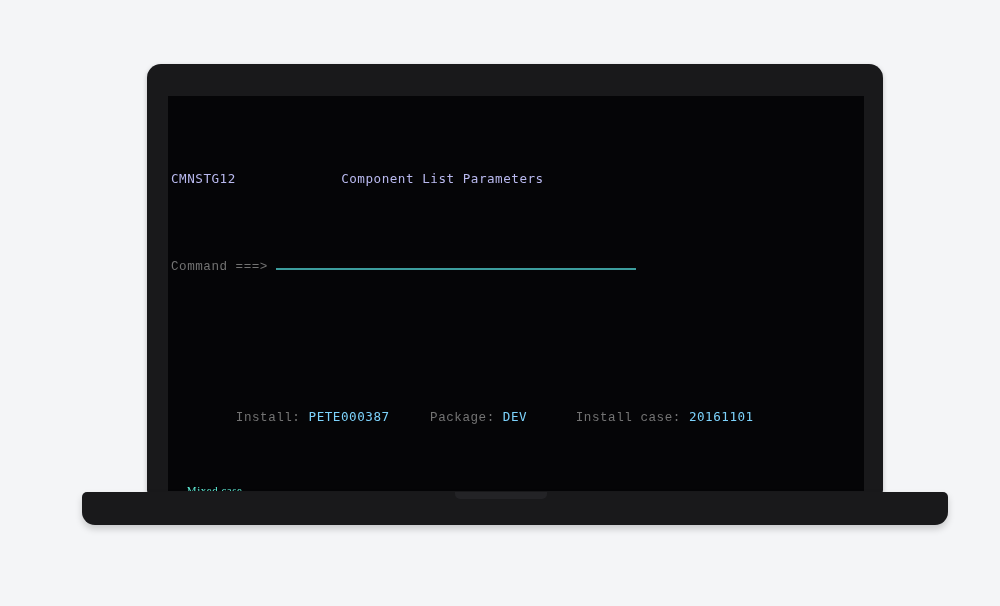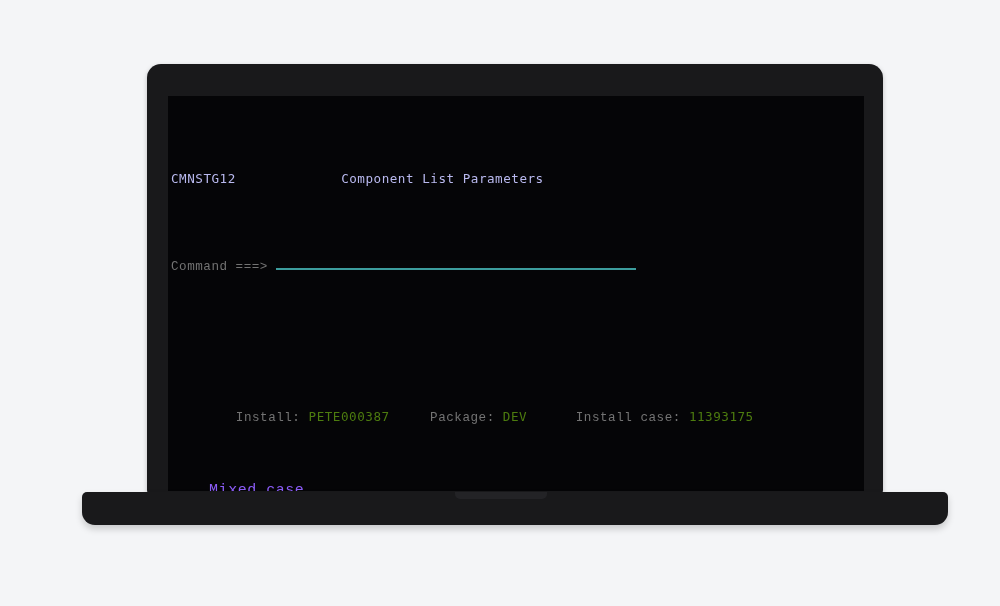--- a/index.html
+++ b/index.html
@@ -78,46 +78,46 @@
     letter-spacing: 0.52px;
     white-space: pre;
     color: #1fc23c;
   }
 
   .row { height: 17px; }
 
   
   .c-green   { color: #737373; font-family: Liberation Mono, monospace; }
   .c-lav     { color: #b9b9ef; }
-  .c-cyan    { color: #4d7c0f; }
+  .c-cyan    { color: #7dd3fc; }
 
   .cmdline {
     color: #3fd9d9;
     border-bottom: 2px solid #3c9d9d;
     display: inline-block;
     width: 360px;
     height: 13px;
     line-height: 13px;
     vertical-align: baseline;
   }
 
   
   #clip-line {
     position: absolute;
     left: 3px;
     top: 386px;
     width: 690px;
     height: 9px;
     overflow: hidden;
-    font-family: Liberation Mono, monospace;
-    font-size: 15px;
+    font-family: Liberation Serif, serif;
+    font-size: 11px;
     line-height: 17px;
     letter-spacing: 0.52px;
     white-space: pre;
-    color: #8b5cf6;
+    color: #5eead4;
   }
 </style>
 </head>
 <body>
 
 <div id="laptop">
 
   <div id="laptop-lid"></div>
 
   <div id="screen">
@@ -125,21 +125,21 @@
 
       
       <div class="row"><span class="c-lav">CMNSTG12</span><span>             </span><span class="c-lav">Component List Parameters</span></div>
 
       
       <div class="row"><span class="c-green">Command ===&gt;</span><span> </span><span class="cmdline"></span></div>
 
       <div class="row"> </div>
 
       
-      <div class="row"><span>        </span><span class="c-green">Install:</span><span> </span><span class="c-cyan">PETE000387</span><span>     </span><span class="c-green">Package:</span><span> </span><span class="c-cyan">DEV</span><span>      </span><span class="c-green">Install case:</span><span> </span><span class="c-cyan">11393175</span></div>
+      <div class="row"><span>        </span><span class="c-green">Install:</span><span> </span><span class="c-cyan">PETE000387</span><span>     </span><span class="c-green">Package:</span><span> </span><span class="c-cyan">DEV</span><span>      </span><span class="c-green">Install case:</span><span> </span><span class="c-cyan">20161101</span></div>
 
       <div class="row"> </div>
       
 
       
       
 
       
       
 

